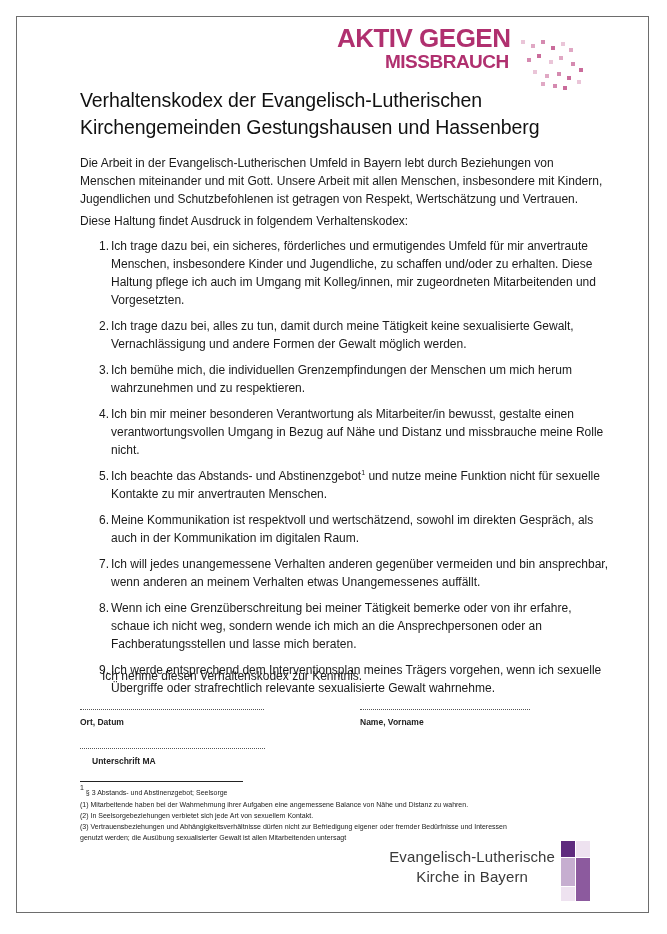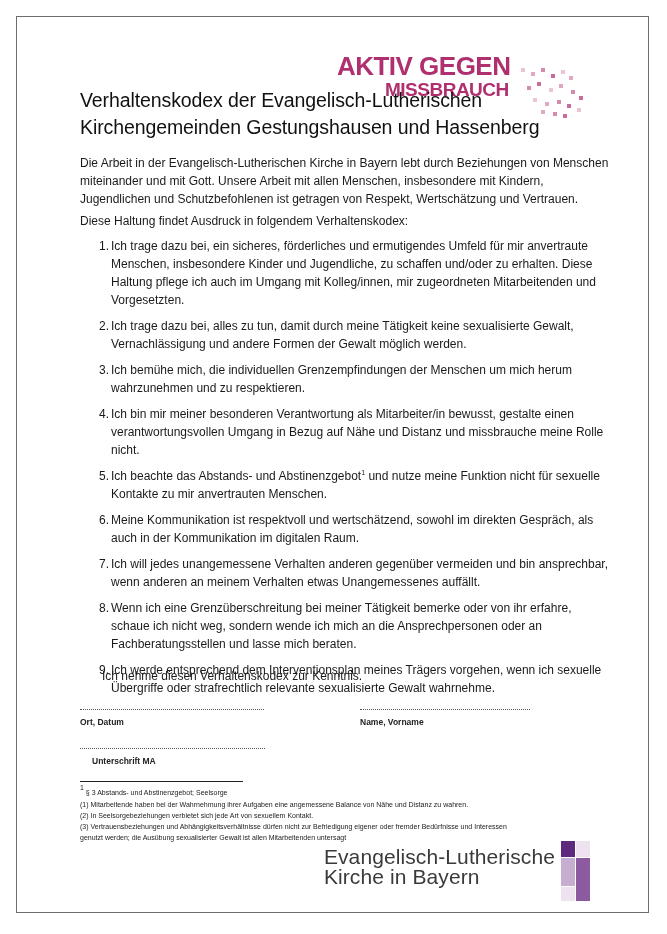--- a/index.html
+++ b/index.html
@@ -1,20 +1,20 @@
 <!DOCTYPE html>
 <html><head>
 <meta charset="utf-8">
 <style>
   html, body { margin: 0; padding: 0; background: #ffffff; }
   body { width: 667px; height: 934px; position: relative; overflow: hidden; font-family: "Liberation Sans", sans-serif; color: #111; }
   .page { position: absolute; left: 16px; top: 16px; width: 633px; height: 897px; border: 1.5px solid #6d6d6d; background: #fff; box-sizing: border-box; }
 
   
-  .logo-agm { position: absolute; left: 337px; top: 26px; width: 260px; height: 60px; margin-top: 28px; }
+  .logo-agm { position: absolute; left: 337px; top: 26px; width: 260px; height: 60px; }
   .logo-agm .l1, .logo-agm .l2 { position: absolute; font-family: "Liberation Sans", sans-serif; font-weight: bold; color: #b0306f; letter-spacing: -0.5px; line-height: 1; }
   .logo-agm .l1 { left: 0; top: 0; font-size: 25px; transform: scaleX(1.04); transform-origin: left; }
   .logo-agm .l2 { left: 48px; top: 26px; font-size: 19px; transform: scaleX(1.0); transform-origin: left; }
   .px { position: absolute; width: 4px; height: 4px; background: #c45a8f; }
 
   .title { position: absolute; left: 80px; top: 87px; width: 540px; font-size: 19.5px; font-weight: normal; line-height: 27px; color: #111; letter-spacing: -0.1px; }
 
   .para { position: absolute; left: 80px; width: 530px; font-size: 12px; line-height: 18px; color: #1a1a1a; }
   .intro { top: 154px; }
   .lead { top: 212px; }
@@ -26,21 +26,21 @@
   sup { font-size: 7px; line-height: 0; vertical-align: 5px; }
 
   .ack { position: absolute; left: 102px; top: 667px; font-size: 12px; line-height: 18px; color: #1a1a1a; }
 
   .dots { position: absolute; height: 1px; border-bottom: 1px dotted #555; }
   .sig-label { position: absolute; font-size: 8.5px; font-weight: bold; color: #222; }
 
   .fn-rule { position: absolute; left: 80px; top: 781px; width: 163px; height: 1px; background: #222; }
   .fn { position: absolute; left: 80px; width: 540px; font-size: 7px; line-height: 10px; color: #222; white-space: nowrap; }
 
-  .elkb-text { position: absolute; right: 112px; top: 847px; text-align: left; font-size: 21px; line-height: 20px; color: #3a3a3a; letter-spacing: 0.1px; }
+  .elkb-text { position: absolute; right: 112px; top: 847px; text-align: center; font-size: 15px; line-height: 20px; color: #3a3a3a; letter-spacing: 0.1px; }
   .blk { position: absolute; }
 </style>
 </head>
 <body>
 
 <div class="page"></div>
 
 <div class="logo-agm">
   <div class="l1">AKTIV GEGEN</div>
   <div class="l2">MISSBRAUCH</div>
@@ -66,21 +66,21 @@
       <div class="px" style="left: 216px; top: 58px; opacity: 0.71;"></div>
       <div class="px" style="left: 226px; top: 60px; opacity: 0.89;"></div>
     </div>
 </div>
 
 <div class="title">
   <div>Verhaltenskodex der Evangelisch-Lutherischen</div>
   <div>Kirchengemeinden Gestungshausen und Hassenberg</div>
 </div>
 
-<div class="para intro">Die Arbeit in der Evangelisch-Lutherischen Kirche in Bayern lebt durch Beziehungen von Menschen miteinander und mit Gott. Unsere Arbeit mit allen Menschen, insbesondere mit Kindern, Jugendlichen und Schutzbefohlenen ist getragen von Respekt, Wertschätzung und Vertrauen.</div>
+<div class="para intro">Die Arbeit in der Evangelisch-Lutherischen Umfeld in Bayern lebt durch Beziehungen von Menschen miteinander und mit Gott. Unsere Arbeit mit allen Menschen, insbesondere mit Kindern, Jugendlichen und Schutzbefohlenen ist getragen von Respekt, Wertschätzung und Vertrauen.</div>
 <div class="para lead">Diese Haltung findet Ausdruck in folgendem Verhaltenskodex:</div>
 
 <ol class="list">
   <li>
       <span class="num">1.</span>
       <span class="txt">Ich trage dazu bei, ein sicheres, förderliches und ermutigendes Umfeld für mir anvertraute Menschen, insbesondere Kinder und Jugendliche, zu schaffen und/oder zu erhalten. Diese Haltung pflege ich auch im Umgang mit Kolleg/innen, mir zugeordneten Mitarbeitenden und Vorgesetzten.</span>
     </li>
   <li>
       <span class="num">2.</span>
       <span class="txt">Ich trage dazu bei, alles zu tun, damit durch meine Tätigkeit keine sexualisierte Gewalt, Vernachlässigung und andere Formen der Gewalt möglich werden.</span>

